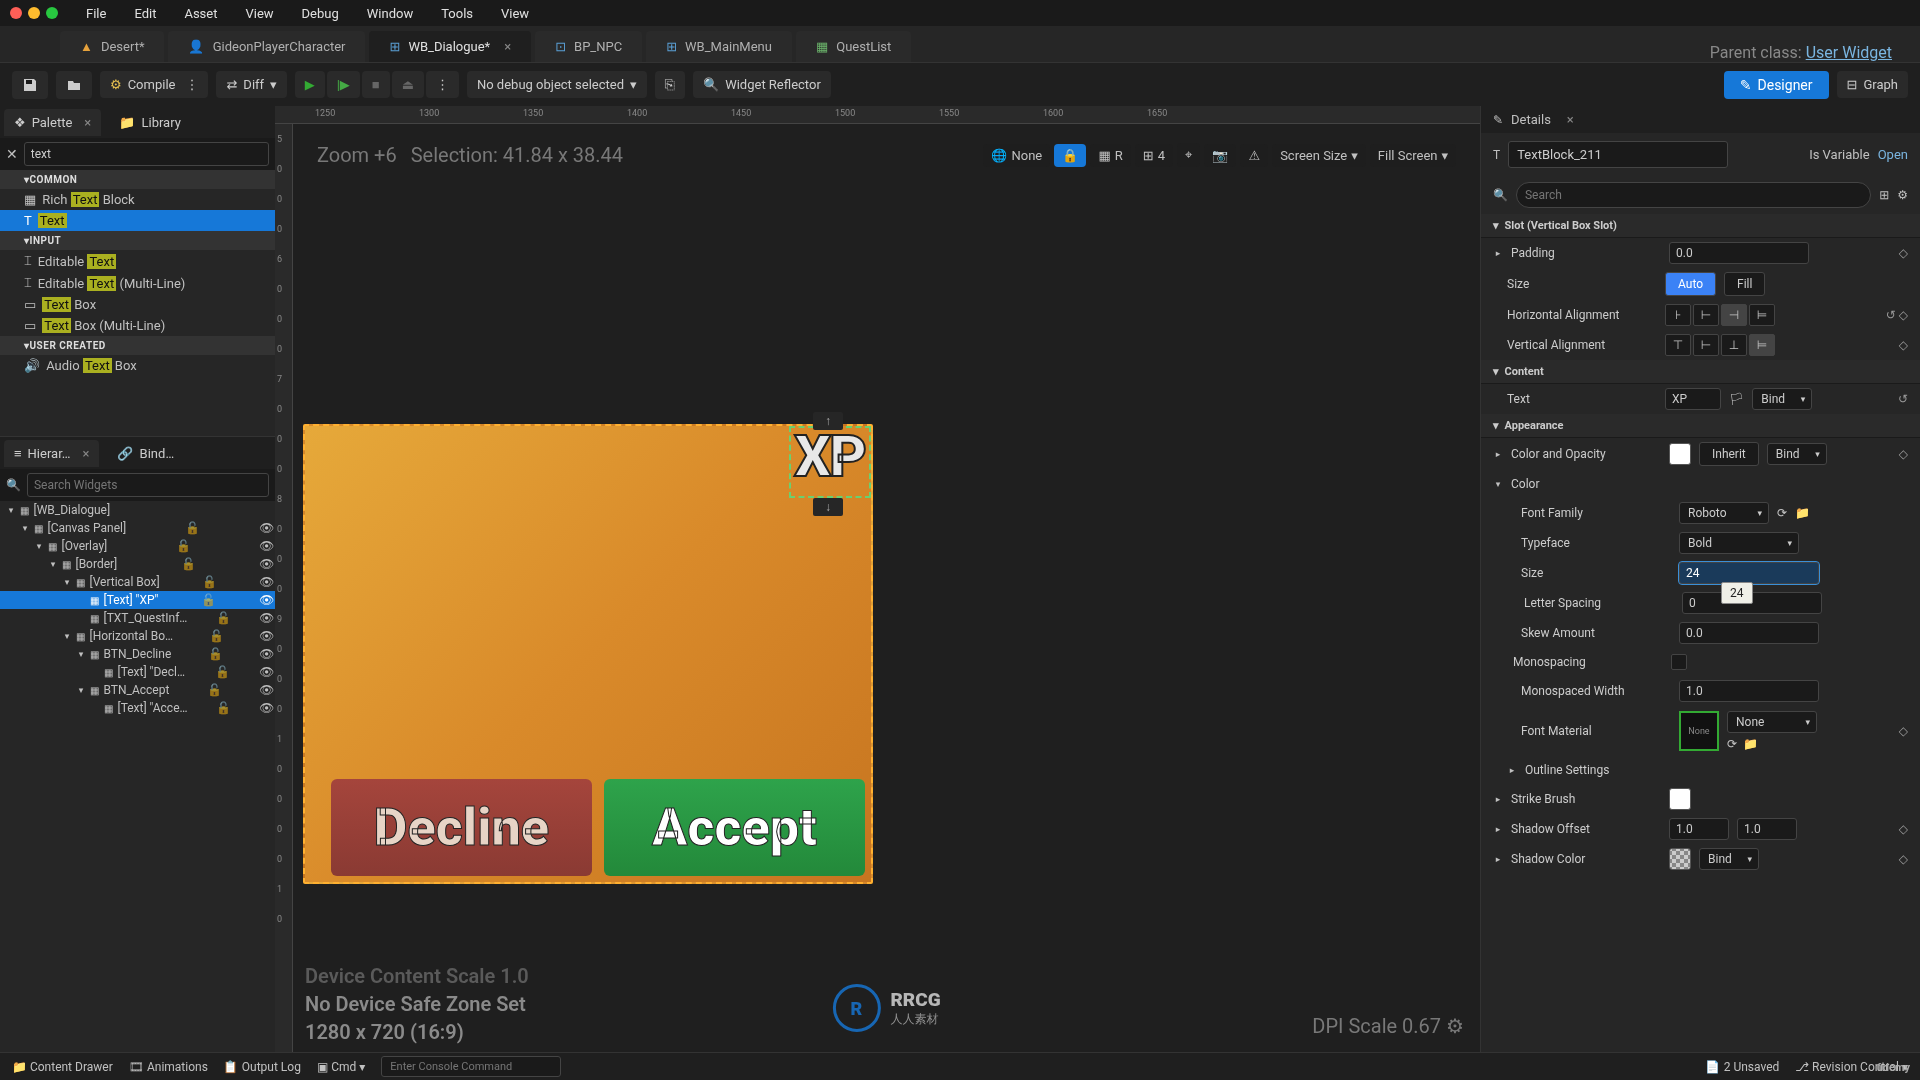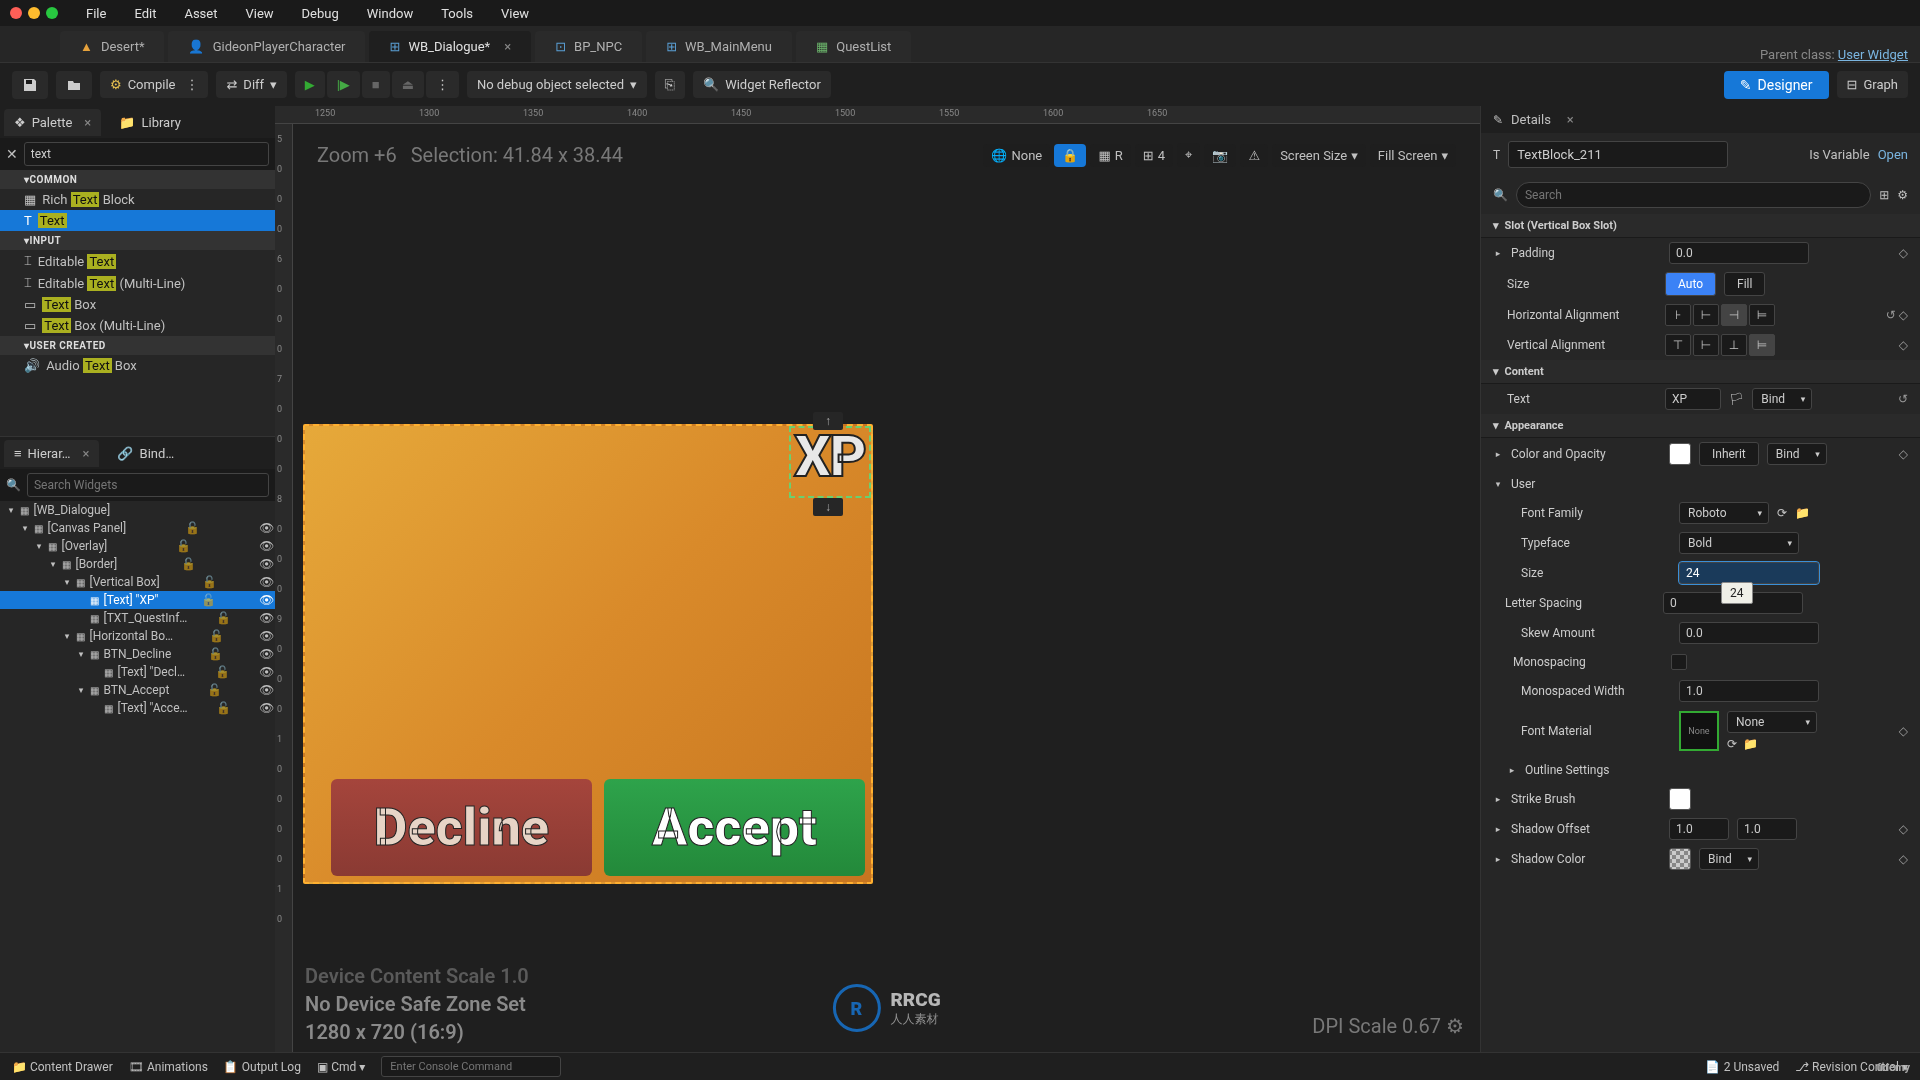--- a/index.html
+++ b/index.html
@@ -5,21 +5,21 @@
 * { margin: 0; padding: 0; box-sizing: border-box; font-family: -apple-system, BlinkMacSystemFont, "Segoe UI", Roboto, sans-serif; }
 body { background: #1a1a1a; color: #c0c0c0; font-size: 12px; overflow: hidden; width: 1920px; height: 1080px; }
 .topbar { display: flex; align-items: center; background: #1a1a1a; height: 26px; padding: 0 10px; gap: 16px; }
 .traffic { display: flex; gap: 6px; }
 .dot { width: 12px; height: 12px; border-radius: 50%; }
 .menubar { display: flex; gap: 4px; }
 .menubar span { padding: 4px 12px; color: #e0e0e0; font-size: 13px; }
 .tabs { display: flex; background: #262626; height: 36px; align-items: flex-end; padding-left: 60px; }
 .tab { display: flex; align-items: center; gap: 8px; padding: 8px 20px; background: #2a2a2a; color: #b0b0b0; font-size: 13px; border-radius: 4px 4px 0 0; margin-right: 4px; position: relative; }
 .tab.active { background: #1f1f1f; color: #e0e0e0; }
-.parent-class { margin-left: auto; padding-right: 12px; font-size: 13px; color: #888; }
+.parent-class { margin-left: auto; padding-right: 28px; font-size: 16px; color: #888; }
 .parent-class .link { color: #7ab5e0; text-decoration: underline; }
 .toolbar { display: flex; align-items: center; background: #1f1f1f; height: 44px; padding: 0 12px; gap: 8px; border-top: 1px solid #333; }
 .tool-btn { display: flex; align-items: center; gap: 6px; padding: 6px 10px; background: #2a2a2a; border-radius: 4px; color: #ccc; font-size: 13px; }
 .tool-btn.play { color: #3a3; }
 .tool-btn-group { display: flex; gap: 2px; }
 .spacer { flex: 1; }
 .designer-btn { background: #1678d8; color: white; padding: 6px 16px; display: flex; align-items: center; gap: 6px; border-radius: 4px; font-size: 14px; }
 .main { display: flex; height: calc(1080px - 26px - 36px - 44px - 28px); }
 .left-panel { width: 275px; background: #262626; display: flex; flex-direction: column; }
 .panel-tabs { display: flex; background: #1f1f1f; height: 32px; align-items: center; padding: 0 4px; gap: 8px; }
@@ -452,39 +452,39 @@
       <div class="prop-row">
           <span class="arrow">▸</span>
           <span class="prop-label">Color and Opacity</span>
           <div class="color-sw" style="background:#fff"></div>
           <div class="seg-btn">Inherit</div>
           <div class="dropdown" style="min-width:60px">Bind</div>
           <span class="reset-icon">◇</span>
         </div>
       <div class="prop-row">
           <span class="arrow">▾</span>
-          <span class="prop-label">User</span>
+          <span class="prop-label">Color</span>
         </div>
       <div class="prop-row">
           <span class="prop-label" style="margin-left:28px">Font Family</span>
           <div class="dropdown">Roboto</div>
           <span>⟳</span>
           <span>📁</span>
         </div>
       <div class="prop-row">
           <span class="prop-label" style="margin-left:28px">Typeface</span>
           <div class="dropdown" style="min-width:120px">Bold</div>
         </div>
       <div class="prop-row" style="position:relative">
           <span class="prop-label" style="margin-left:28px">Size</span>
           <input class="prop-input editing wide" value="24" style="">
         <div class="tooltip-box" style="left:240px;top:24px">24</div>
       </div>
       <div class="prop-row">
-          <span class="prop-label" style="margin-left:12px">Letter Spacing</span>
+          <span class="prop-label" style="margin-left:31px">Letter Spacing</span>
           <input class="prop-input wide" value="0" style="">
         </div>
       <div class="prop-row">
           <span class="prop-label" style="margin-left:28px">Skew Amount</span>
           <input class="prop-input wide" value="0.0" style="">
         </div>
       <div class="prop-row">
           <span class="prop-label" style="margin-left:20px">Monospacing</span>
           <div style="width:16px;height:16px;background:#1a1a1a;border:1px solid #444;border-radius:2px"></div>
         </div>

